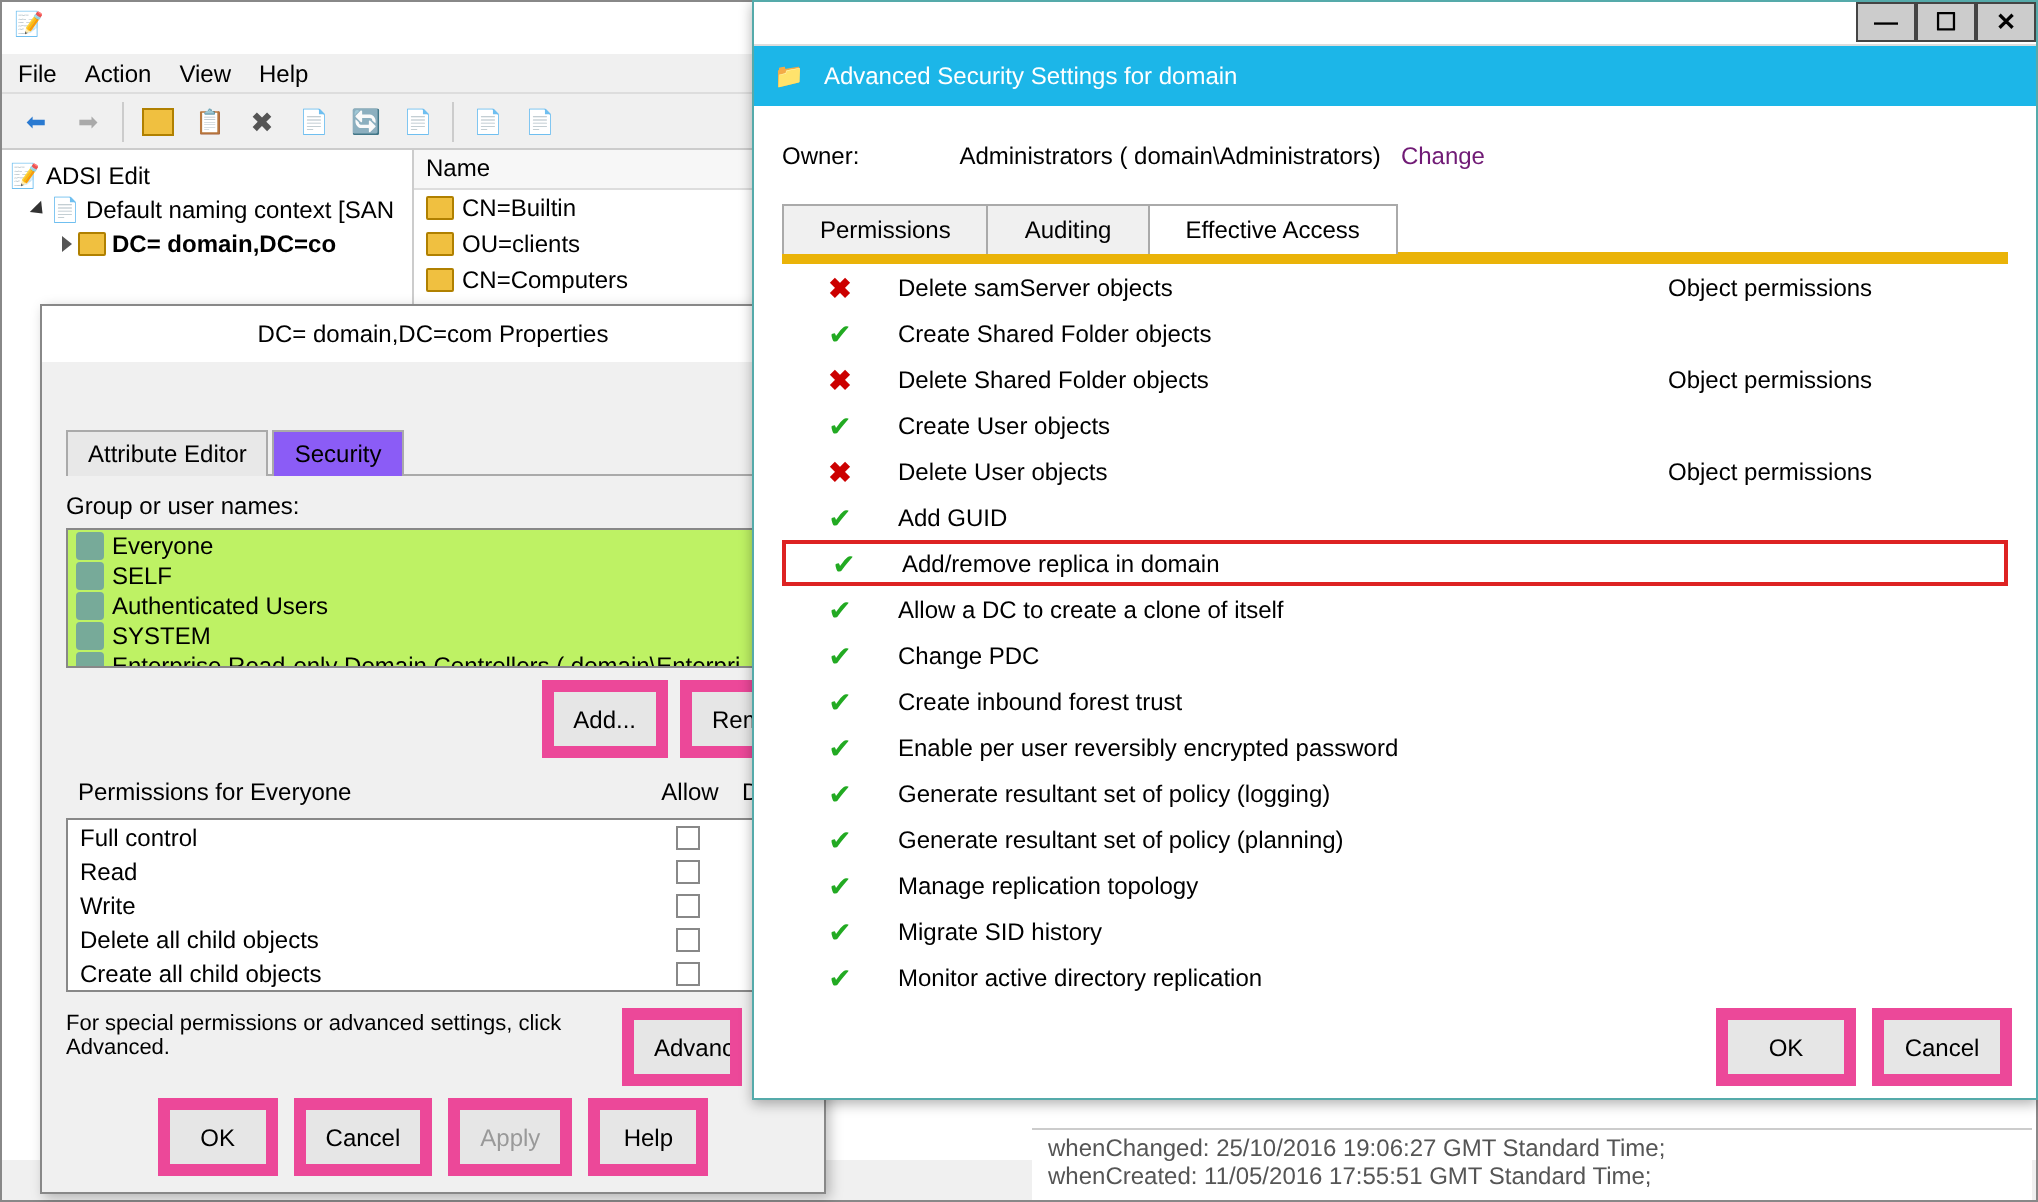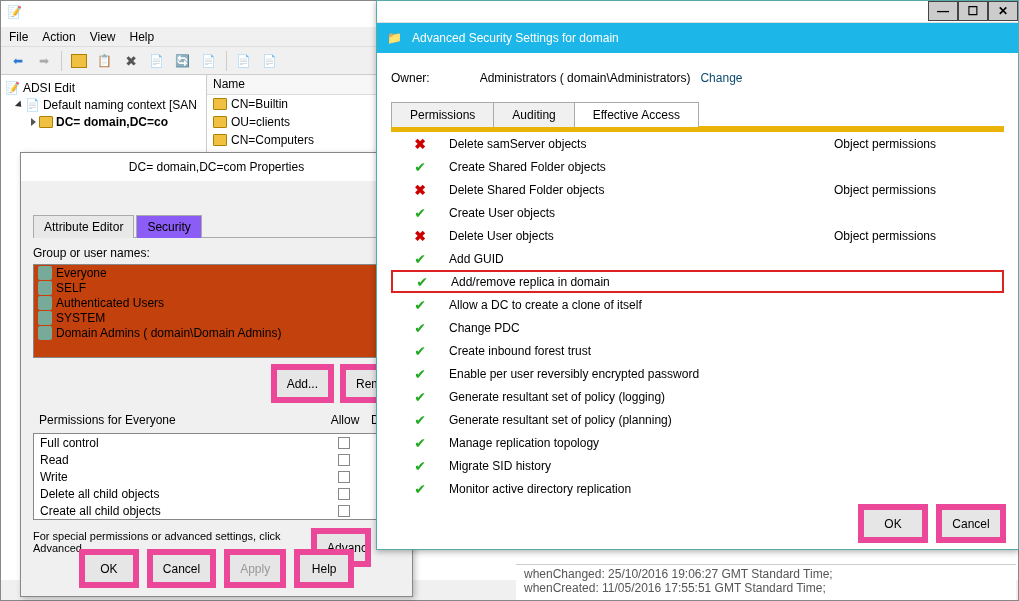--- a/index.html
+++ b/index.html
@@ -33,21 +33,21 @@
 .triangle.open { transform: rotate(45deg); border-left-color: #333; }
 
 
 .props-dialog { position: absolute; left: 20px; top: 152px; width: 393px; height: 445px; background: #f0f0f0; border: 1px solid #888; box-shadow: 2px 2px 6px rgba(0,0,0,0.25); }
 .props-title { height: 28px; background: #fff; display: flex; align-items: center; justify-content: center; font-size: 13px; }
 .props-body { padding: 10px 12px; margin-top: 23px; }
 .tabrow { display: flex; border-bottom: 1px solid #aaa; }
 .dtab { padding: 4px 10px; border: 1px solid #aaa; border-bottom: none; background: #e8e8e8; margin-right: 2px; position: relative; top: 1px; cursor: pointer; }
 .dtab.active { background: #8b5cf6; }
 .plabel { margin: 8px 0 4px; }
-.groupbox { border: 1px solid #888; background: #c2410c; height: 94px; overflow: hidden; }
+.groupbox { border: 1px solid #888; background: #bef264; height: 70px; overflow: hidden; }
 .grow { display: flex; align-items: center; gap: 4px; padding: 1px 4px; height: 15px; }
 .gicon { width: 14px; height: 14px; background: #7a9; border-radius: 2px; }
 .btnrow { display: flex; justify-content: flex-end; gap: 6px; margin-top: 6px; }
 .btn { min-width: 60px; height: 39px; border: 6px solid #ec4899; background: #e6e6e6; cursor: pointer; padding: 0 10px; }
 .btn.disabled { color: #999; }
 .permbox { border: 1px solid #888; background: #fff; margin-top: 4px; }
 .permcol1 { flex: 1; padding: 2px 6px; }
 .permcol2 { width: 50px; text-align: center; padding: 2px 0; }
 .permrow { display: flex; height: 17px; align-items: center; }
 .chk { width: 12px; height: 12px; border: 1px solid #888; background: #fff; margin: 0 auto; }
@@ -55,21 +55,21 @@
 .advtxt { margin-top: 10px; font-size: 11px; width: 270px; }
 .props-footer { position: absolute; bottom: 8px; left: 0; right: 0; display: flex; justify-content: center; gap: 8px; }
 
 
 .adv-window { position: absolute; left: 376px; top: 0; width: 643px; height: 550px; background: #fff; border: 1px solid #5aa; box-shadow: 0 2px 6px rgba(0,0,0,0.3); }
 .adv-titlebar { height: 22px; background: #fff; display: flex; justify-content: flex-end; border-bottom: 1px solid #ddd; }
 .adv-titlebar .win-btn { width: 30px; height: 20px; border: 1px solid #444; background: #ccc; }
 .adv-header { height: 30px; background: #1cb6e8; color: #fff; display: flex; align-items: center; padding: 0 10px; gap: 10px; font-size: 13px; }
 .adv-body { padding: 18px 14px 10px 14px; }
 .owner-line { display: flex; align-items: center; gap: 50px; margin-bottom: 16px; }
-.owner-line a { color: #0c4a6e; text-decoration: none; }
+.owner-line a { color: #701a75; text-decoration: none; }
 .adv-tabs { display: flex; border-bottom: 6px solid #eab308; }
 .adv-tab { padding: 5px 18px; border: 1px solid #aaa; border-bottom: none; background: #f0f0f0; margin-right: -1px; cursor: pointer; position: relative; top: 1px; }
 .adv-tab.active { background: #fff; }
 .eff-list { height: 372px; overflow: hidden; }
 .eff-row { display: flex; align-items: center; height: 23px; padding: 0 20px; gap: 20px; }
 .eff-ico { width: 18px; flex-shrink: 0; display: flex; justify-content: center; }
 .eff-name { flex: 1; white-space: nowrap; }
 .eff-limit { width: 150px; white-space: nowrap; }
 .x-ico { color: #c00; font-weight: bold; font-size: 14px; }
 .chk-ico { color: #2a2; font-size: 14px; }
@@ -179,20 +179,24 @@
         <div class="grow">
           <span class="gicon"></span>
           <span>Authenticated Users</span>
         </div>
         <div class="grow">
           <span class="gicon"></span>
           <span>SYSTEM</span>
         </div>
         <div class="grow">
           <span class="gicon"></span>
+          <span>Enterprise Read-only Domain Controllers (       domain\Enterpri</span>
+        </div>
+        <div class="grow">
+          <span class="gicon"></span>
           <span>Domain Admins (       domain\Domain Admins)</span>
         </div>
       </div>
     <div class="btnrow">
       <button class="btn">Add...</button>
       <button class="btn" style="width:40px;overflow:hidden">Remove</button>
     </div>
     <div style="display:flex;margin-top:8px">
       <div class="permcol1">Permissions for Everyone</div>
       <div class="permcol2">Allow</div>

